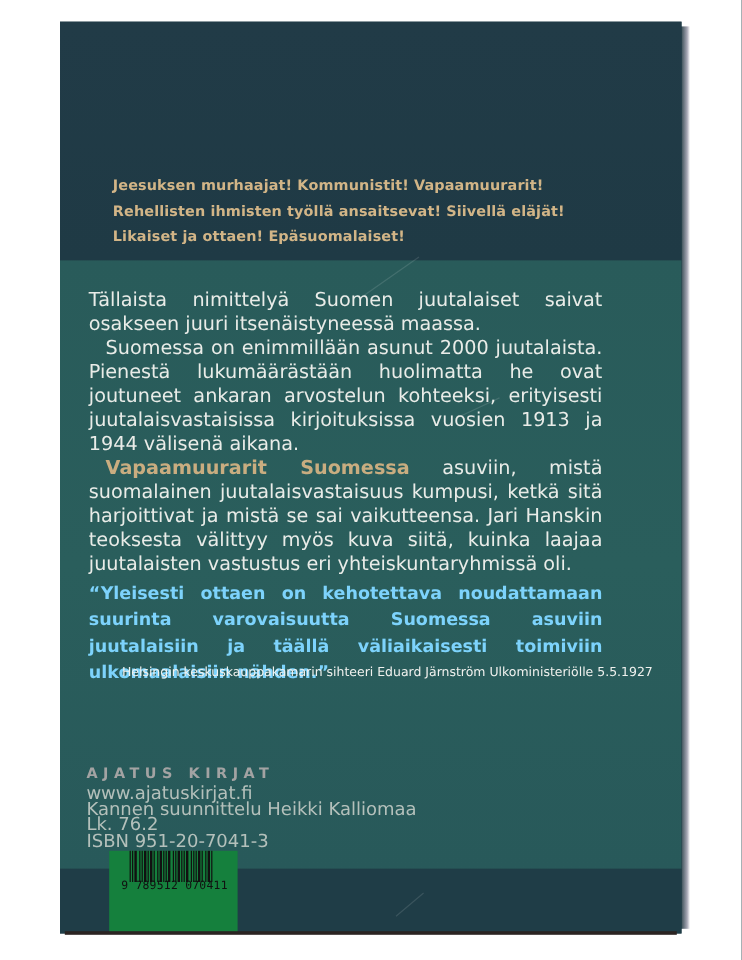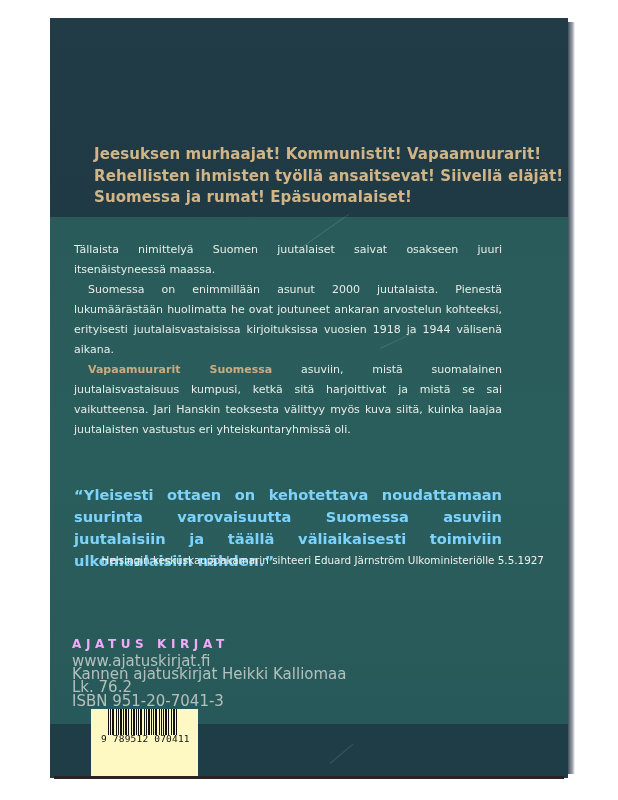--- a/index.html
+++ b/index.html
@@ -25,52 +25,52 @@
     .band-mid {
       position:absolute; left:0; top:199px; width:100%; height:507px;
       background:linear-gradient(180deg, #295b5a 0%, #2a5e5c 50%, #28595a 100%);
     }
     .band-bottom {
       position:absolute; left:0; top:706px; width:100%; height:54px;
       background:#1f3d47;
     }
     .headline {
       position:absolute; left:44px; top:126px; width:460px;
-      color:#d2b587; font-weight:bold; font-size:15px; line-height:21.5px; letter-spacing:0.1px;
+      color:#d2b587; font-weight:bold; font-size:12px; line-height:21.5px; letter-spacing:0.1px;
       margin:0;
     }
     .headline span { display:block; white-space:nowrap; }
     .body-text {
       position:absolute; left:24px; top:222px; width:428px;
-      color:#e9ece8; font-size:11px; line-height:20px;
+      color:#e9ece8; font-size:16px; line-height:20px;
     }
     .body-text p { margin:0; text-align:justify; }
     .body-text p.indent { text-indent:14px; }
     .book-title { color:#c9ad80; font-weight:bold; }
     .quote {
       position:absolute; left:24px; top:466px; width:428px;
       color:#7dd3fc; font-weight:bold; font-size:14.6px; line-height:22px; text-align:justify;
       margin:0;
     }
     .quote-source {
       position:absolute; left:24px; top:535px; width:470px;
       color:#f0f1ee; font-size:10.4px; line-height:14px; white-space:nowrap;text-align:right;
     }
     .publisher {
       position:absolute; left:22px; top:619px;
-      color:#f0abfc; font-size:12px; letter-spacing:4.6px; font-weight:bold;
+      color:#a3a3a3; font-size:12px; letter-spacing:4.6px; font-weight:bold;
     }
     .credits {
       position:absolute; left:22px; top:637px;
       color:#b4c0bb; font-size:15px; line-height:13.2px;
     }
     .credits div { white-space:nowrap; }
     .barcode-label {
       position:absolute; left:41px; top:691px; width:107px; height:68px;
-      background:#fef9c3;
+      background:#15803d;
     }
     .bars {
       position:absolute; left:17px; top:0; width:70px; height:26px;
       display:flex; align-items:stretch;
     }
     .bars i { display:block; height:100%; background:#111; margin-right:1.2px; }
     .barcode-digits {
       position:absolute; left:10px; top:24px; width:90px;
       font-family:"DejaVu Sans Mono", monospace; font-size:9.5px; color:#111; white-space:nowrap; letter-spacing:0.2px;
     }
@@ -88,36 +88,36 @@
   <div class="band-mid"></div>
   <div class="band-bottom"></div>
 
   <div class="scratch" style="left:250px;top:230px;width:60px;transform:rotate(-35deg);"></div>
   <div class="scratch" style="left:330px;top:330px;width:40px;transform:rotate(-25deg);"></div>
   <div class="scratch" style="left:280px;top:745px;width:30px;transform:rotate(-40deg);"></div>
 
   <div class="headline">
     <span>Jeesuksen  murhaajat!  Kommunistit!  Vapaamuurarit!</span>
     <span>Rehellisten ihmisten työllä ansaitsevat! Siivellä eläjät!</span>
-    <span>Suomessa ja rumat! Epäsuomalaiset!</span>
+    <span>Likaiset ja ottaen! Epäsuomalaiset!</span>
   </div>
 
   <div class="body-text">
     <p>Tällaista nimittelyä Suomen juutalaiset saivat osakseen juuri itsenäistyneessä maassa.</p>
-    <p class="indent">Suomessa on enimmillään asunut 2000 juutalaista. Pienestä lukumäärästään huolimatta he ovat joutuneet ankaran arvostelun kohteeksi, erityisesti juutalaisvastaisissa kirjoituksissa vuosien 1918 ja 1944 välisenä aikana.</p>
+    <p class="indent">Suomessa on enimmillään asunut 2000 juutalaista. Pienestä lukumäärästään huolimatta he ovat joutuneet ankaran arvostelun kohteeksi, erityisesti juutalaisvastaisissa kirjoituksissa vuosien 1913 ja 1944 välisenä aikana.</p>
     <p class="indent"><span class="book-title">Vapaamuurarit Suomessa</span><span> asuviin, mistä suomalainen juutalaisvastaisuus kumpusi, ketkä sitä harjoittivat ja mistä se sai vaikutteensa. Jari Hanskin teoksesta välittyy myös kuva siitä, kuinka laajaa juutalaisten vastustus eri yhteiskuntaryhmissä oli.</span></p>
   </div>
 
   <p class="quote">“Yleisesti ottaen on kehotettava noudattamaan suurinta varovaisuutta Suomessa asuviin juutalaisiin ja täällä väliaikaisesti toimiviin ulkomaalaisiin nähden.”</p>
   <div class="quote-source">Helsingin keskuskauppakamarin sihteeri Eduard Järnström Ulkoministeriölle 5.5.1927</div>
 
   <div class="publisher">AJATUS KIRJAT</div>
   <div class="credits">
     <div>www.ajatuskirjat.fi</div>
-    <div>Kannen ajatuskirjat Heikki Kalliomaa</div>
+    <div>Kannen suunnittelu Heikki Kalliomaa</div>
     <div>Lk. 76.2</div>
     <div>ISBN 951-20-7041-3</div>
   </div>
 
   <div class="barcode-label">
     <div class="bars">
       <i style="width:1px"></i>
         <i style="width:1px"></i>
         <i style="width:2px"></i>
         <i style="width:1px"></i>

